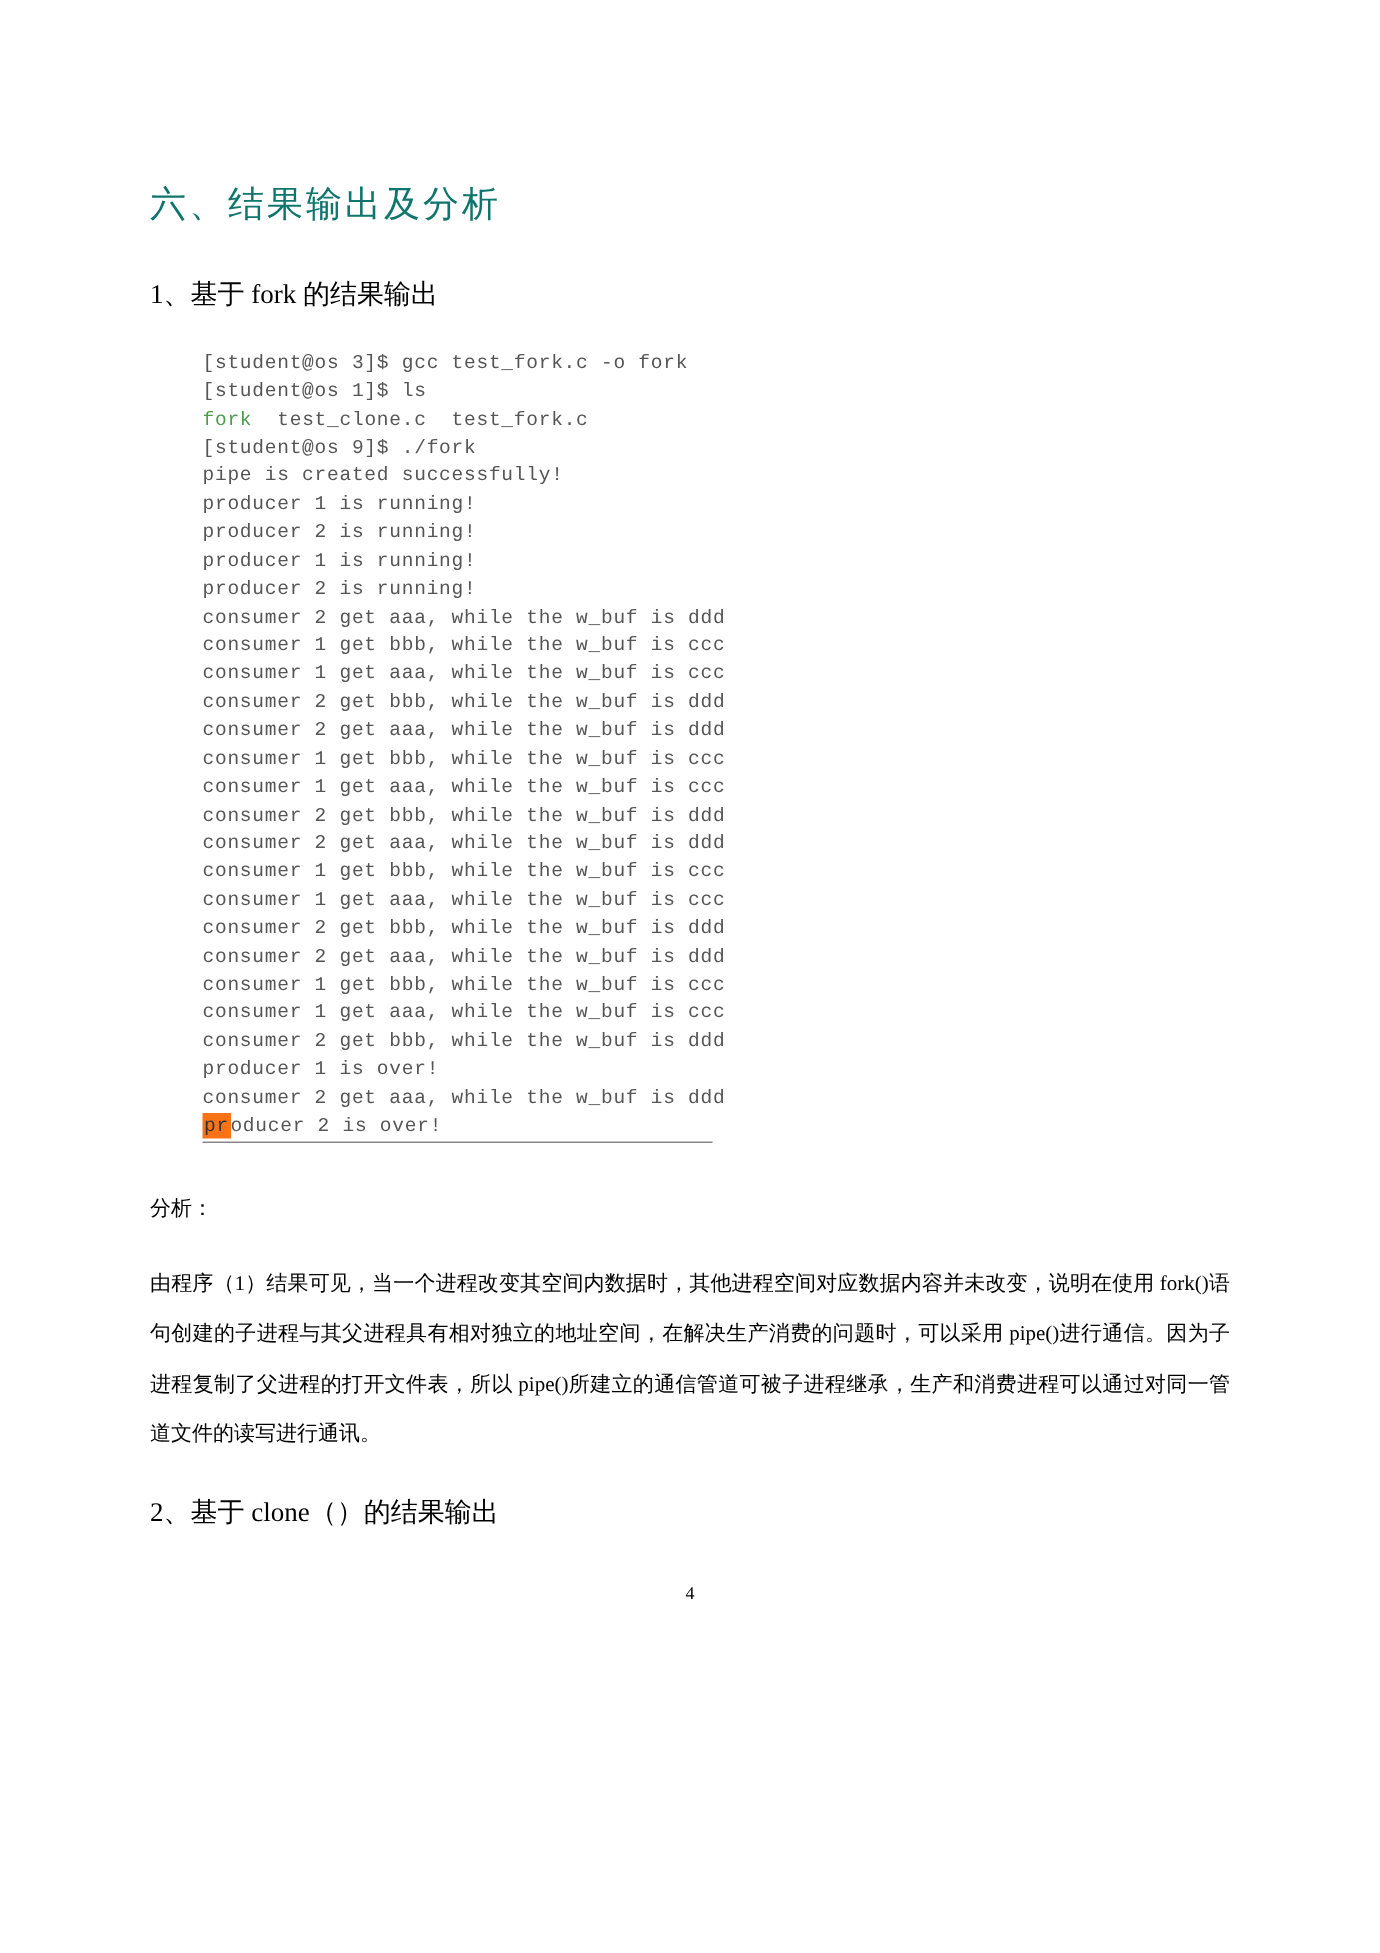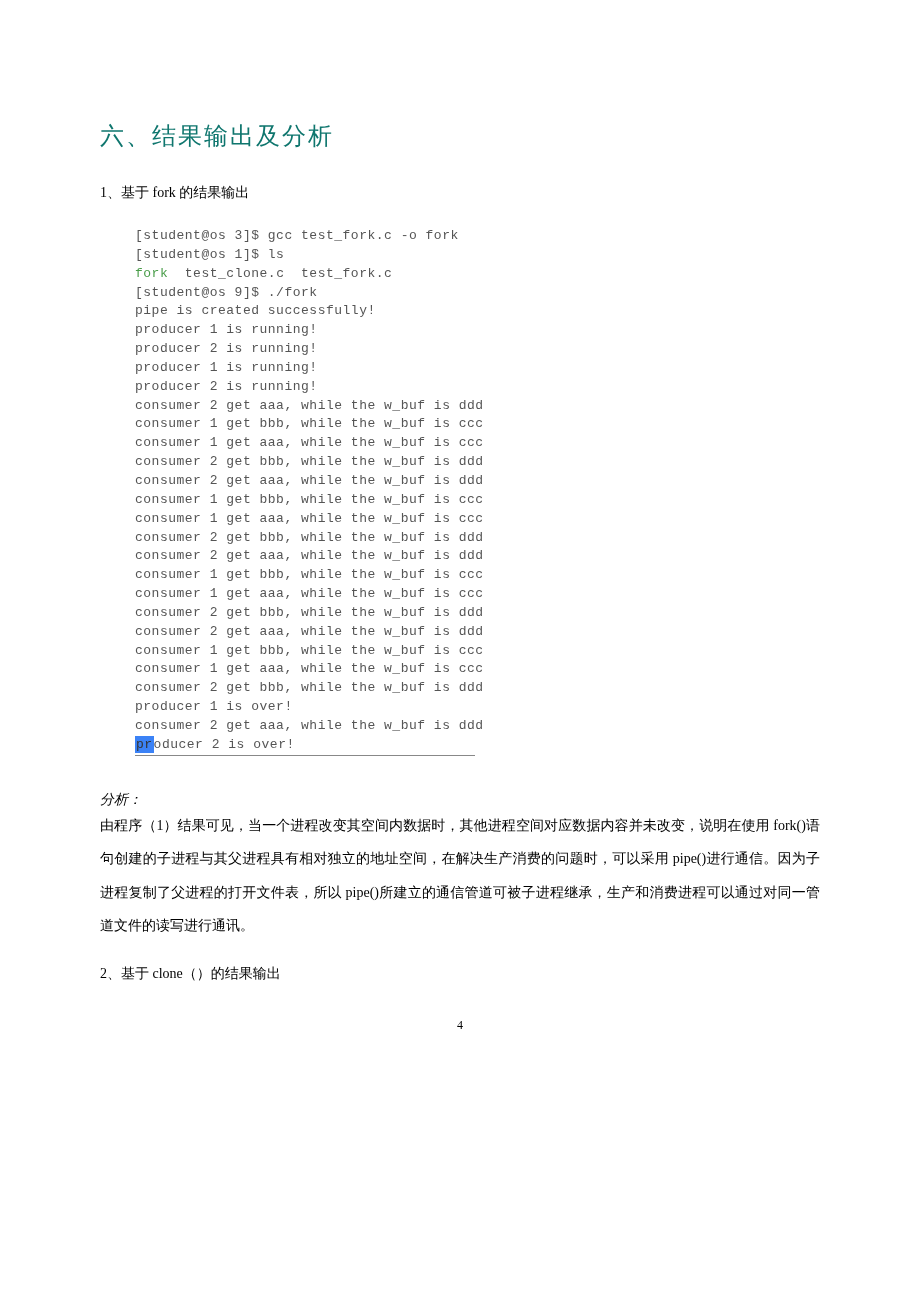--- a/index.html
+++ b/index.html
@@ -14,21 +14,21 @@
     box-sizing: border-box;
   }
   .section-title {
     font-size: 24px;
     font-weight: normal;
     color: #0f766e;
     margin-bottom: 32px;
     letter-spacing: 2px;
   }
   .sub-heading {
-    font-size: 14px;
+    font-size: 18px;
     color: #000;
     margin-bottom: 25px;
   }
   .terminal {
     font-family: "Courier New", monospace;
     font-size: 13px;
     line-height: 1.45;
     color: #555555;
     margin-left: 35px;
     margin-bottom: 35px;
@@ -37,28 +37,28 @@
   }
   .terminal .green {
     color: #4a9d4a;
   }
   .terminal .last-line {
     display: inline-block;
     border-bottom: 1px solid #888888;
     padding-right: 180px;
   }
   .terminal .sel {
-    background: #3b82f6;
+    background: #f97316;
     color: #333;
     padding: 1px 1px;
   }
   .analysis-label {
     font-size: 14px;
     color: #000;
-    font-style: italic;
+    margin-bottom: 25px;
   }
   .para {
     font-size: 14px;
     color: #000;
     line-height: 2.4;
     margin-bottom: 22px;
     text-align: justify;
   }
   .page-num {
     text-align: center;

